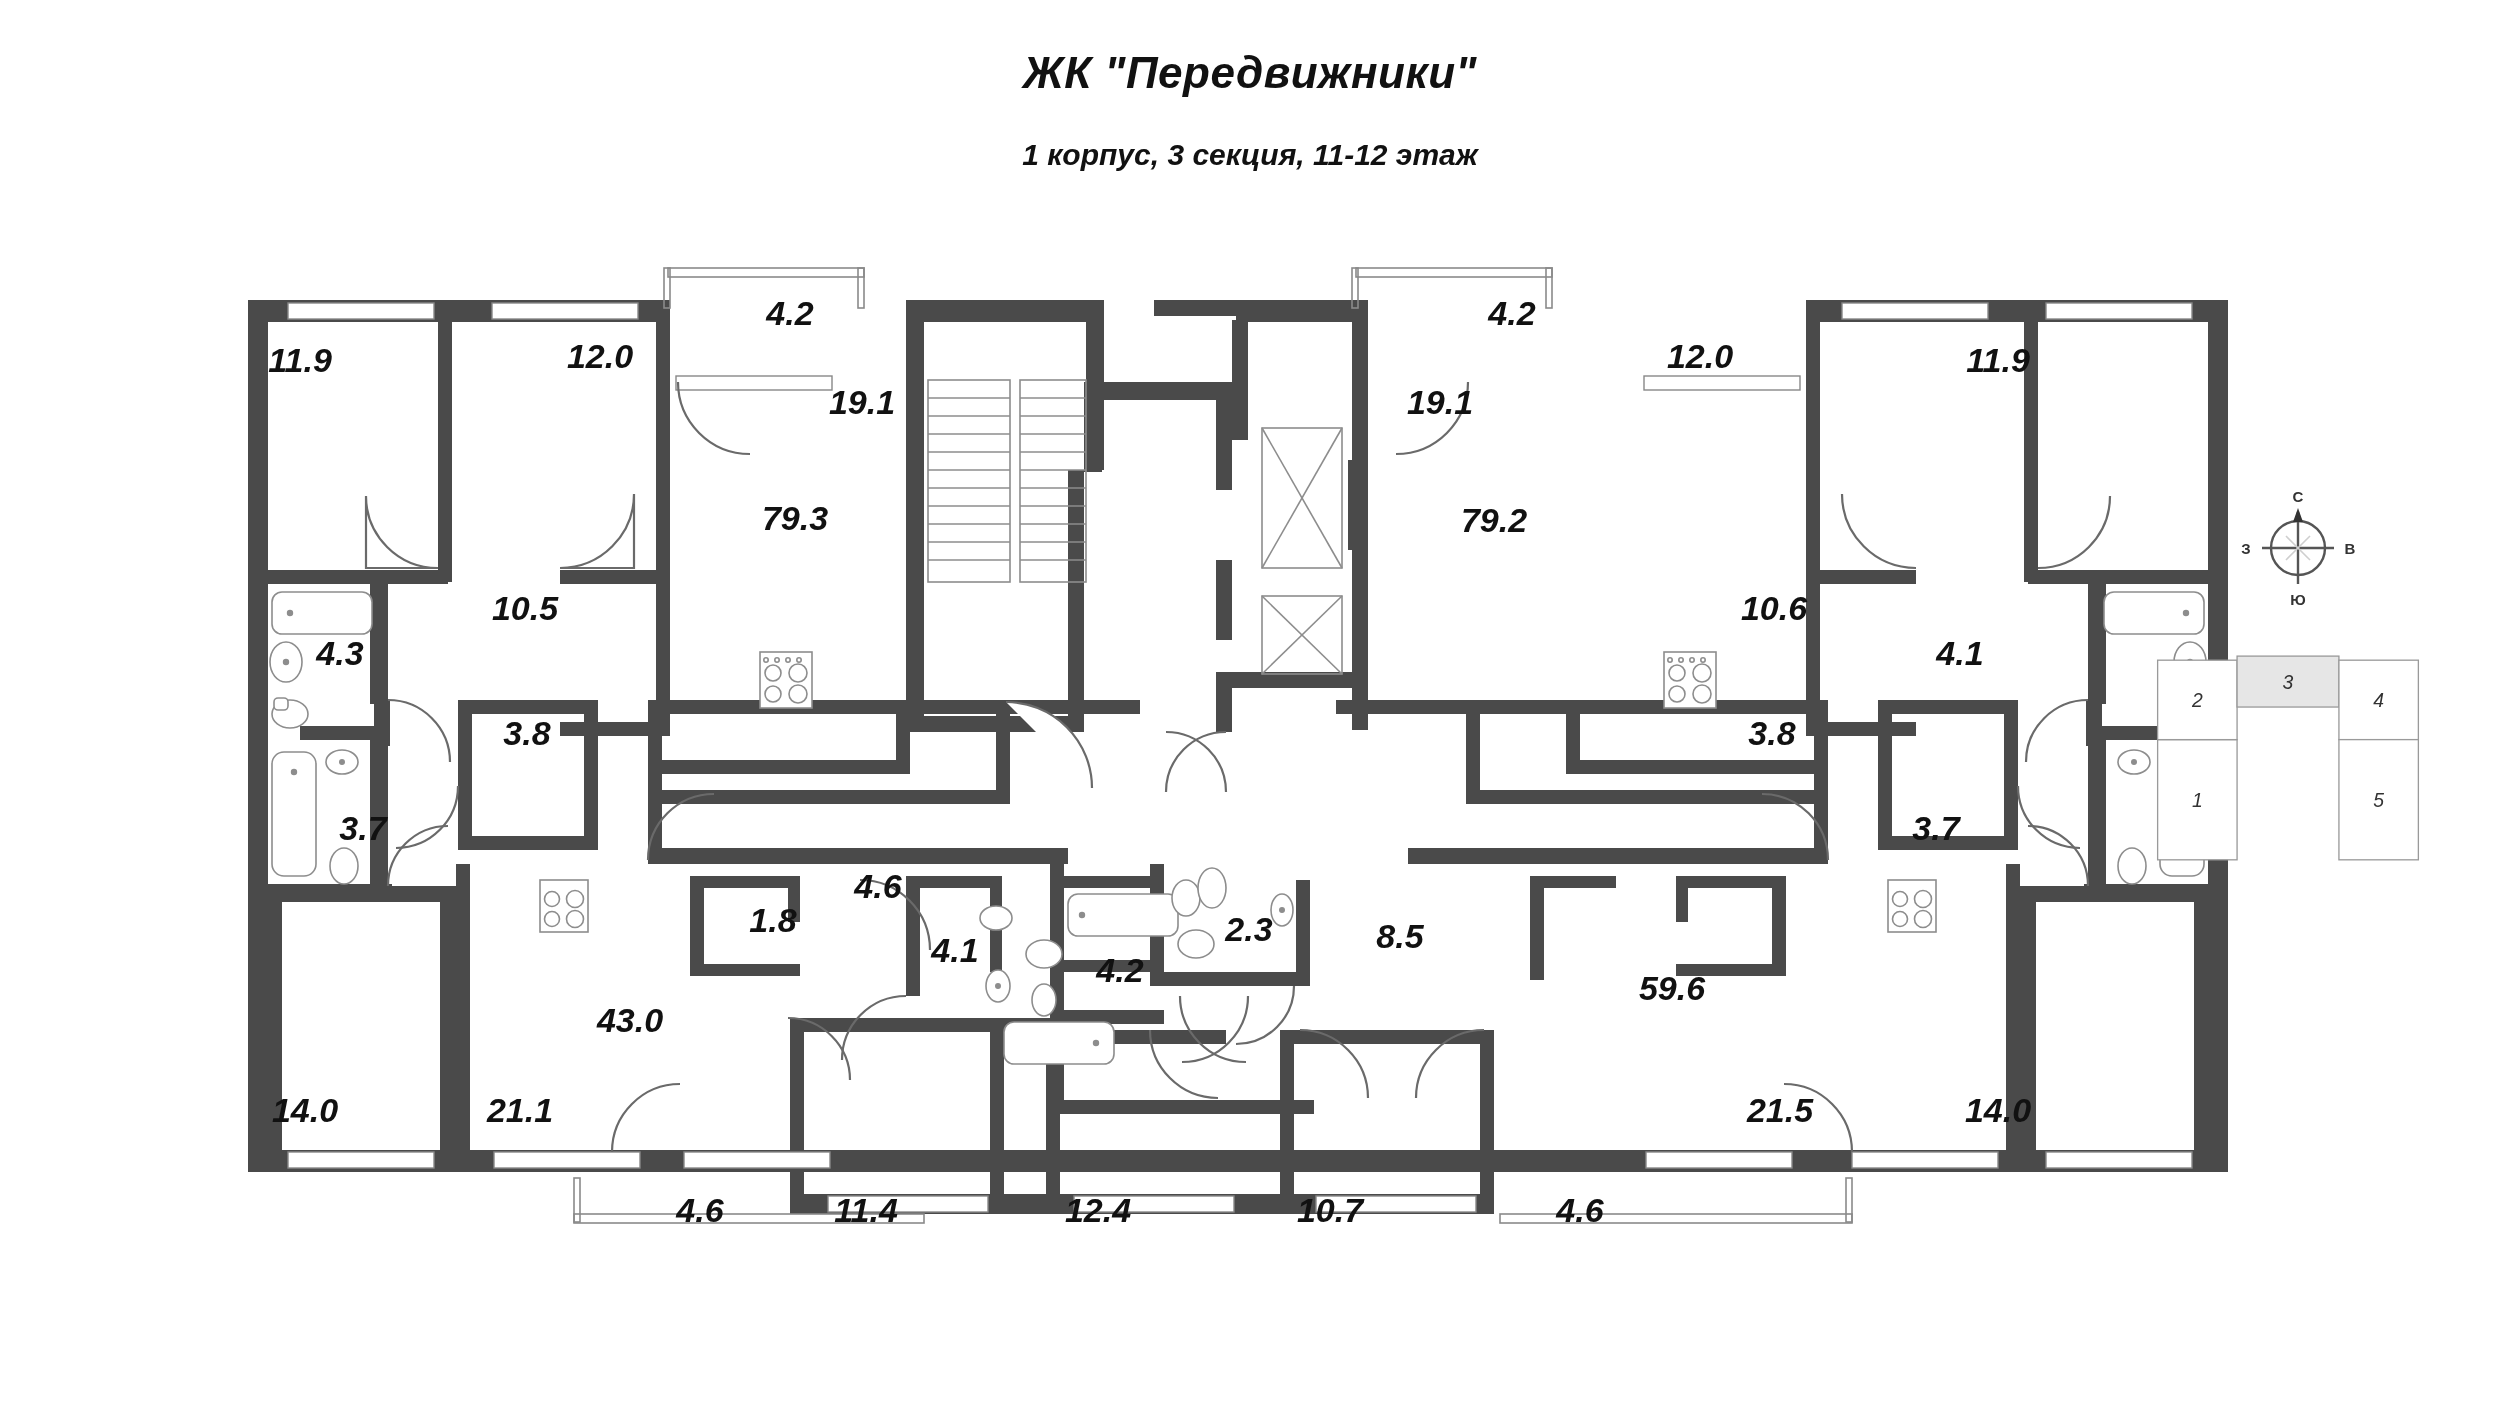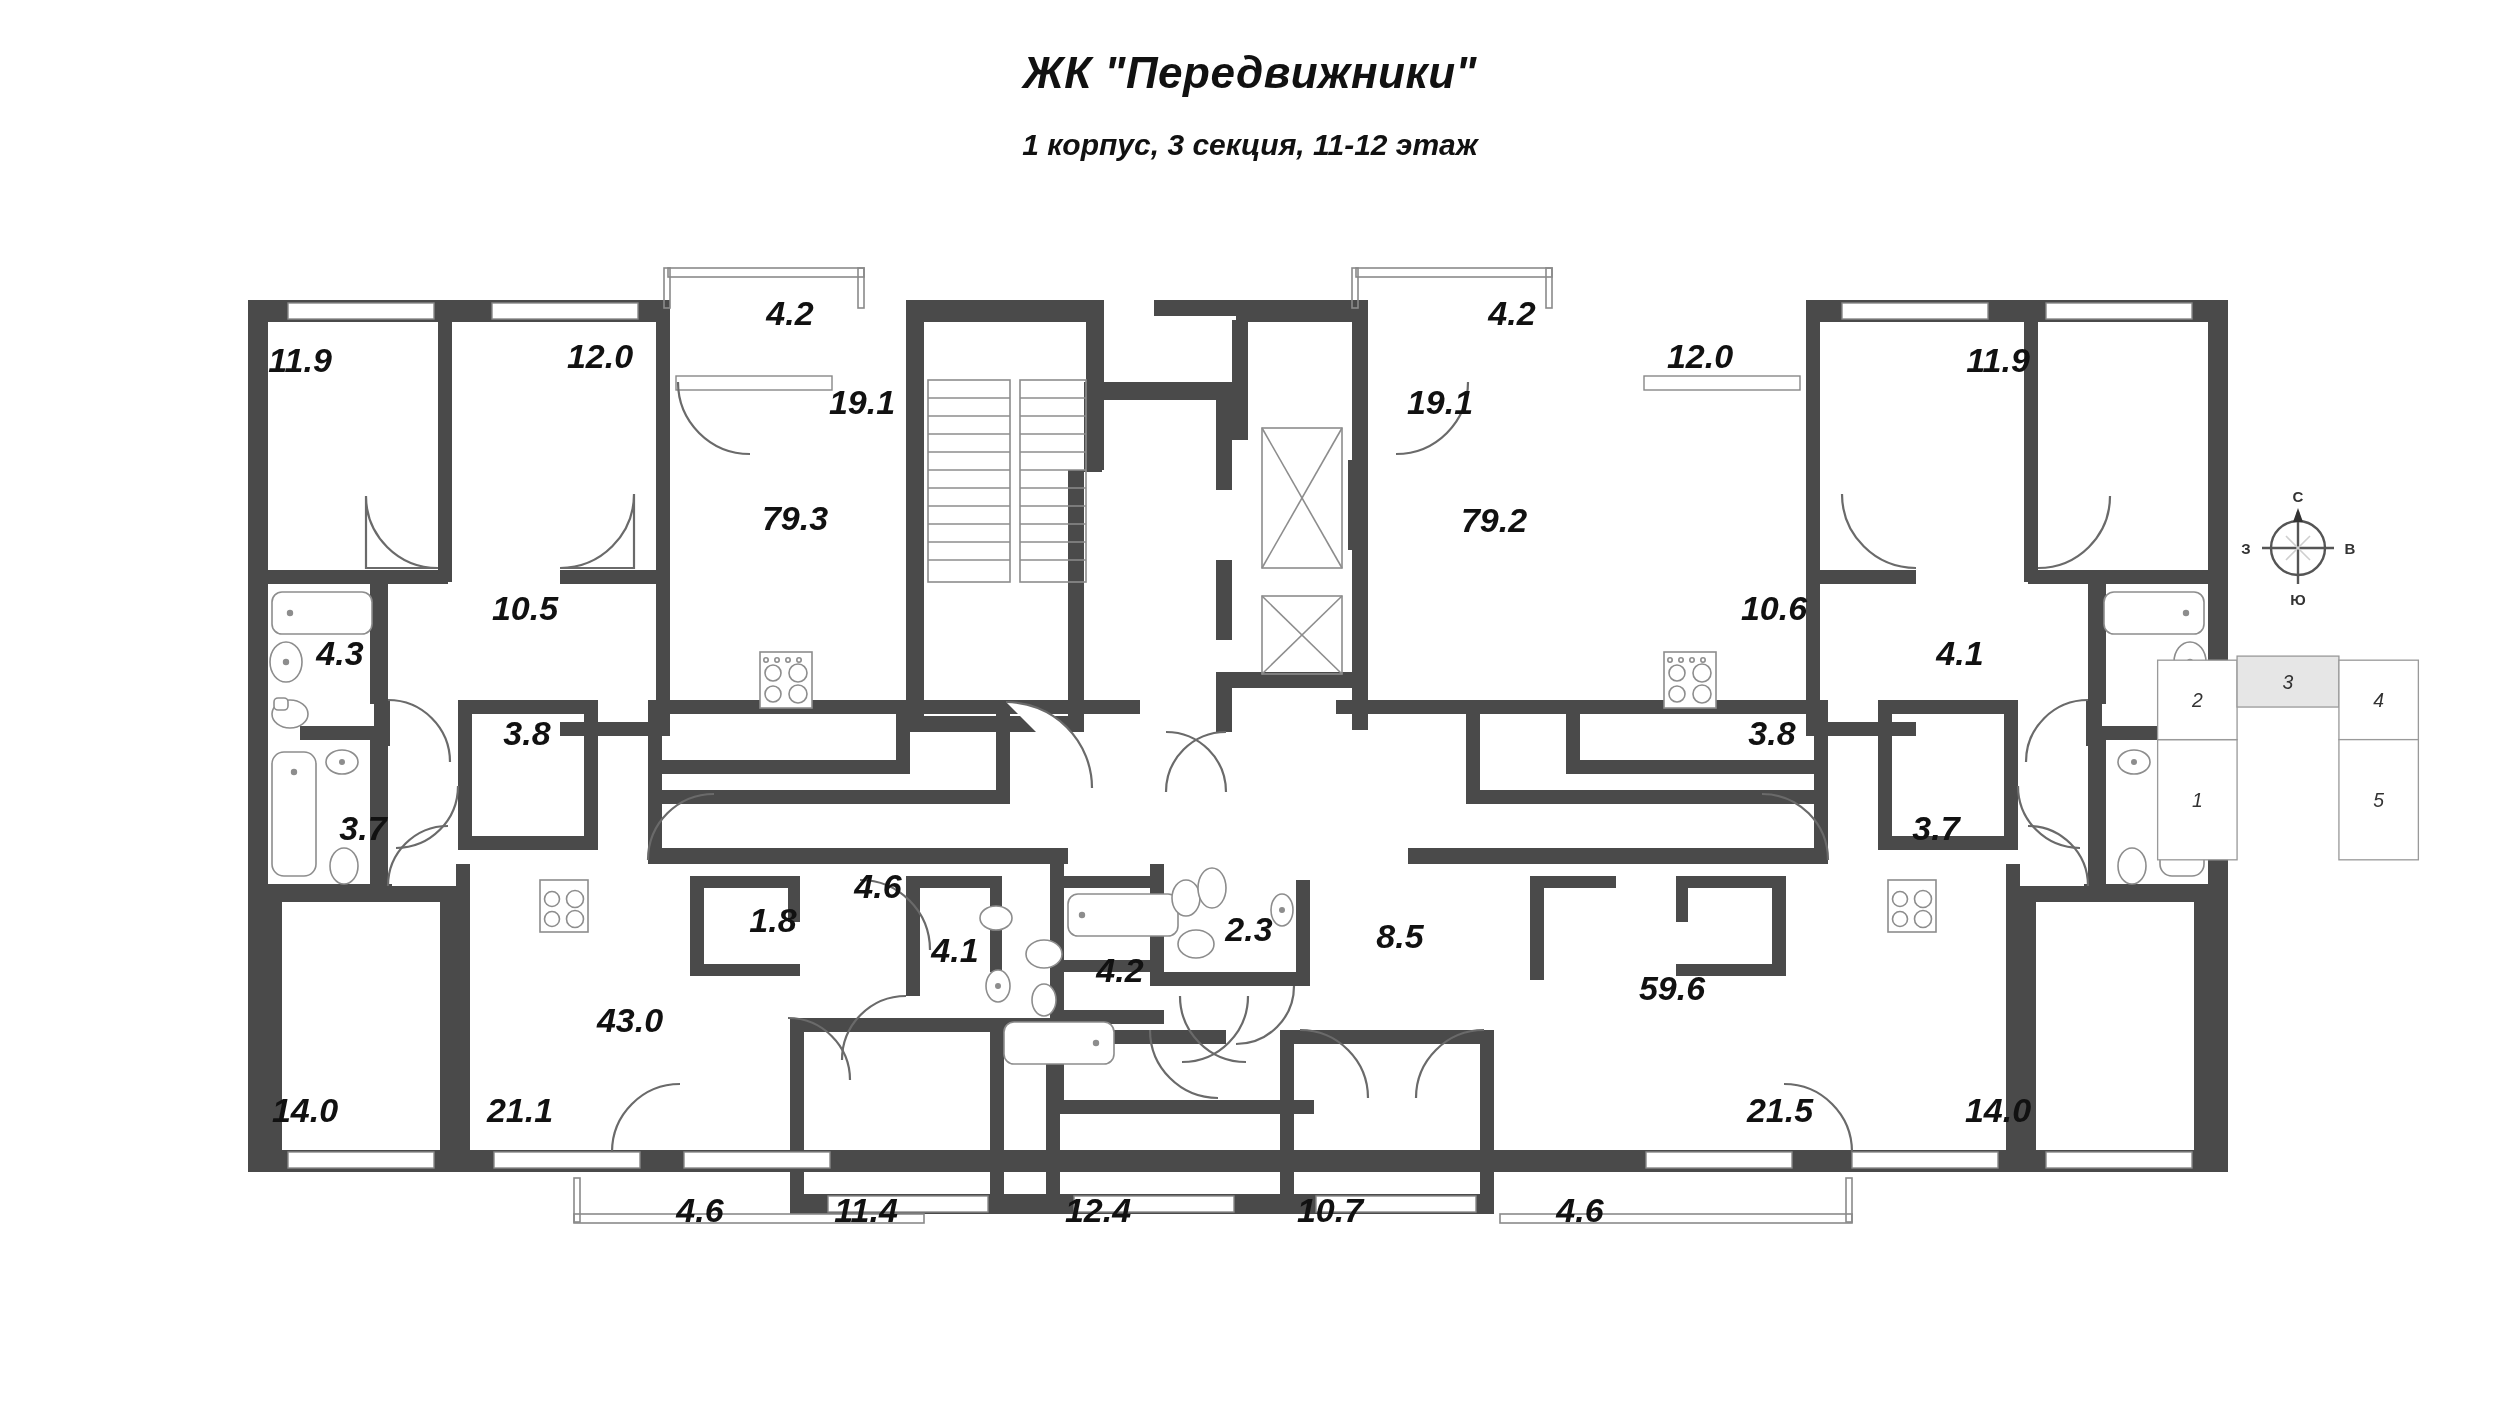--- a/index.html
+++ b/index.html
@@ -3,21 +3,21 @@
 <meta charset="utf-8">
 <style>
   html,body{margin:0;padding:0;background:#ffffff;}
   body{width:2500px;height:1426px;position:relative;overflow:hidden;
        font-family:"Liberation Sans","DejaVu Sans",sans-serif;color:#111;}
 
   
   #header{position:absolute;left:0;top:0;width:2500px;text-align:center;}
   #plan-title{font-size:44px;font-style:italic;font-weight:700;letter-spacing:.5px;
               margin:0;padding-top:48px;color:#111;}
-  #plan-subtitle{font-size:30px;font-style:italic;font-weight:700;margin:8px;padding-top:22px;color:#111;}
+  #plan-subtitle{font-size:30px;font-style:italic;font-weight:700;margin:18px;padding-top:22px;color:#111;}
 
   
   #floorplan{position:absolute;left:0;top:0;width:2500px;height:1426px;}
   #floorplan svg{display:block;}
 
   
   #compass{position:absolute;left:2238px;top:488px;width:120px;height:120px;}
   #keyplan{position:absolute;left:2118px;top:650px;width:340px;height:220px;}
 </style>
 </head>

